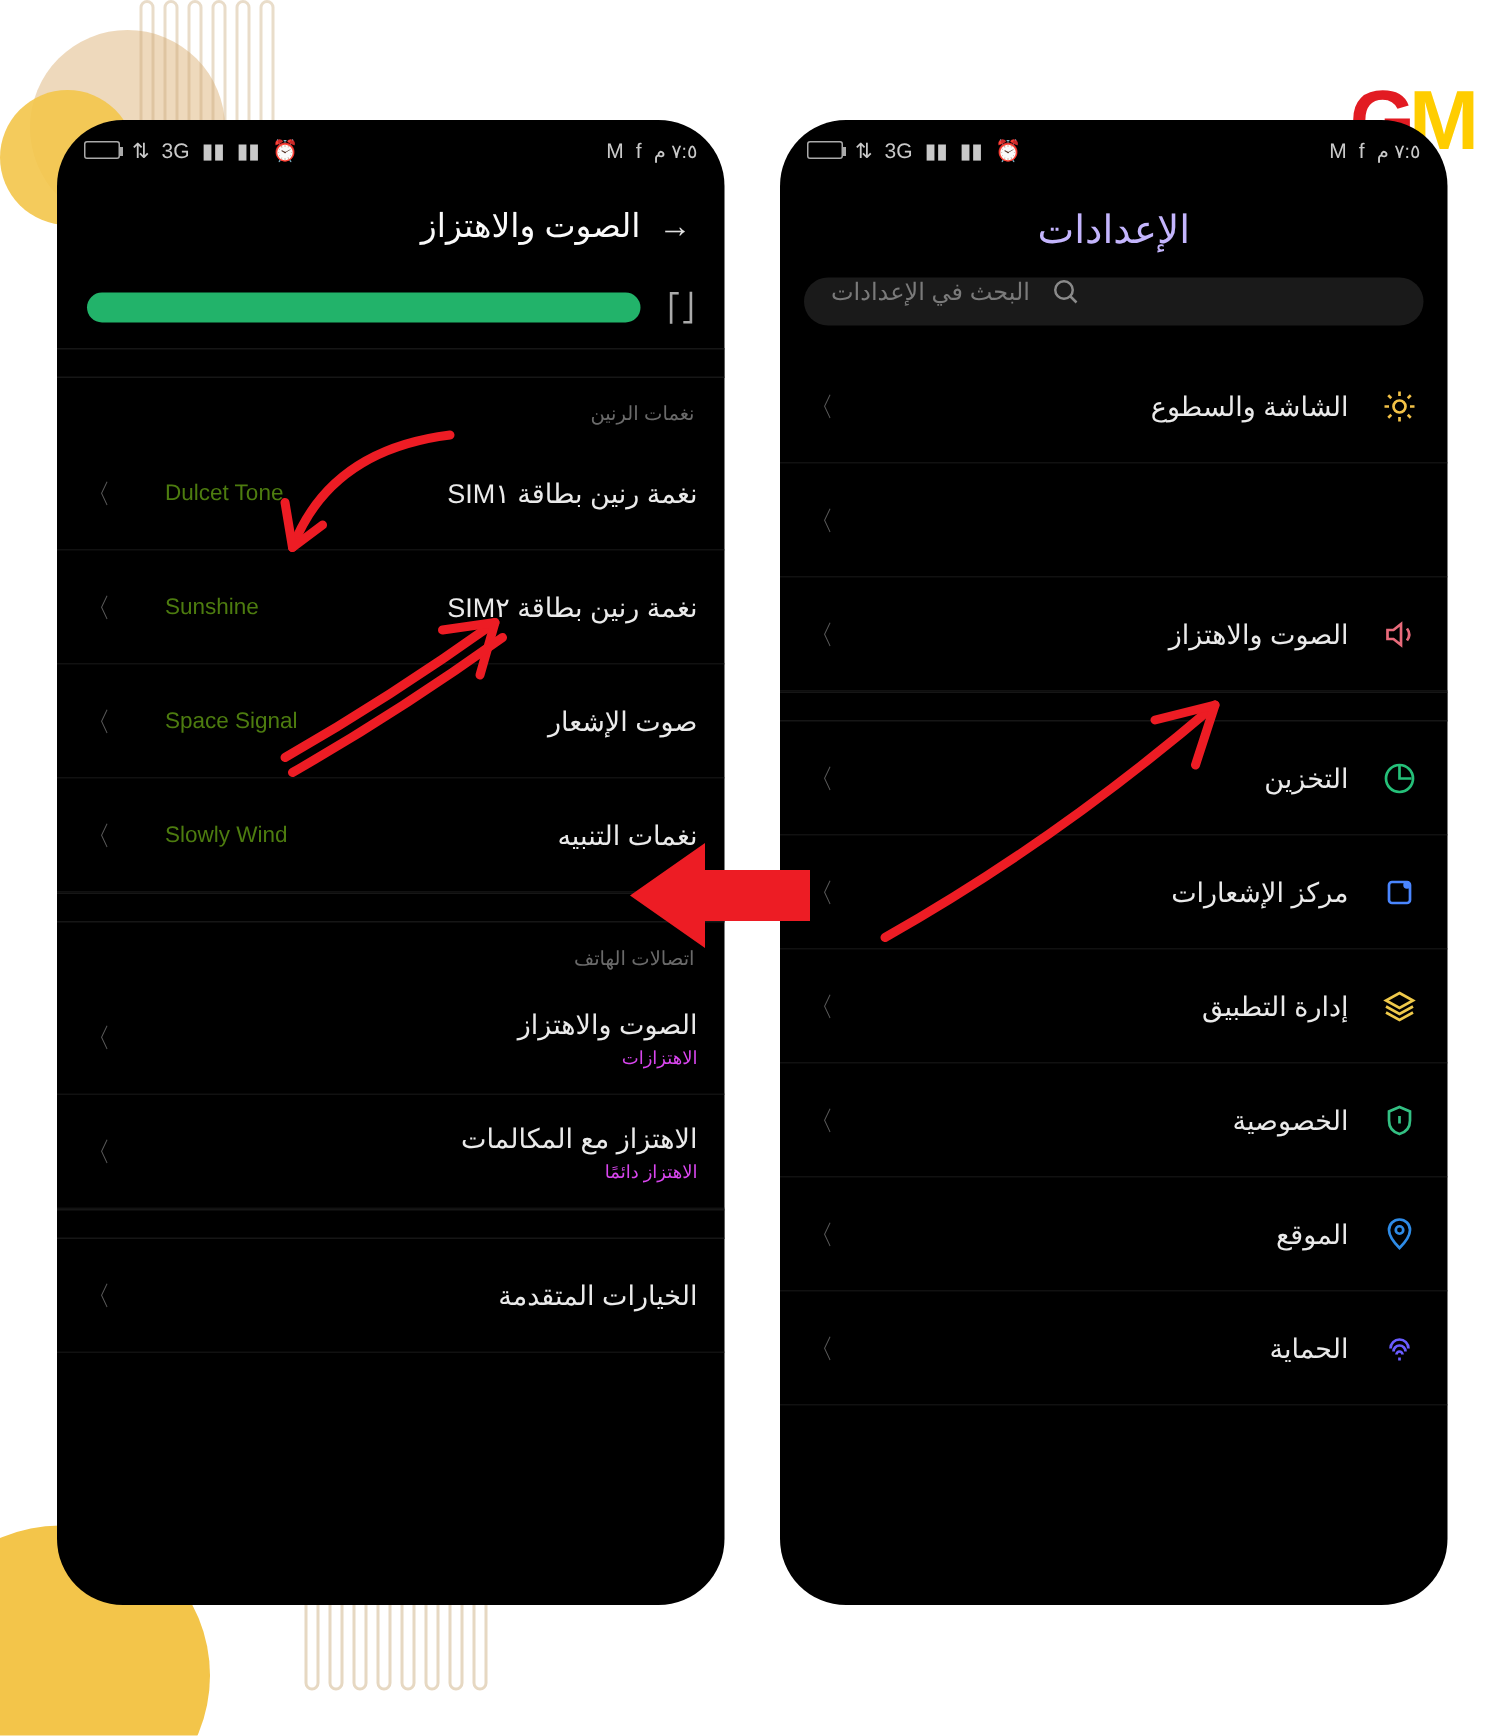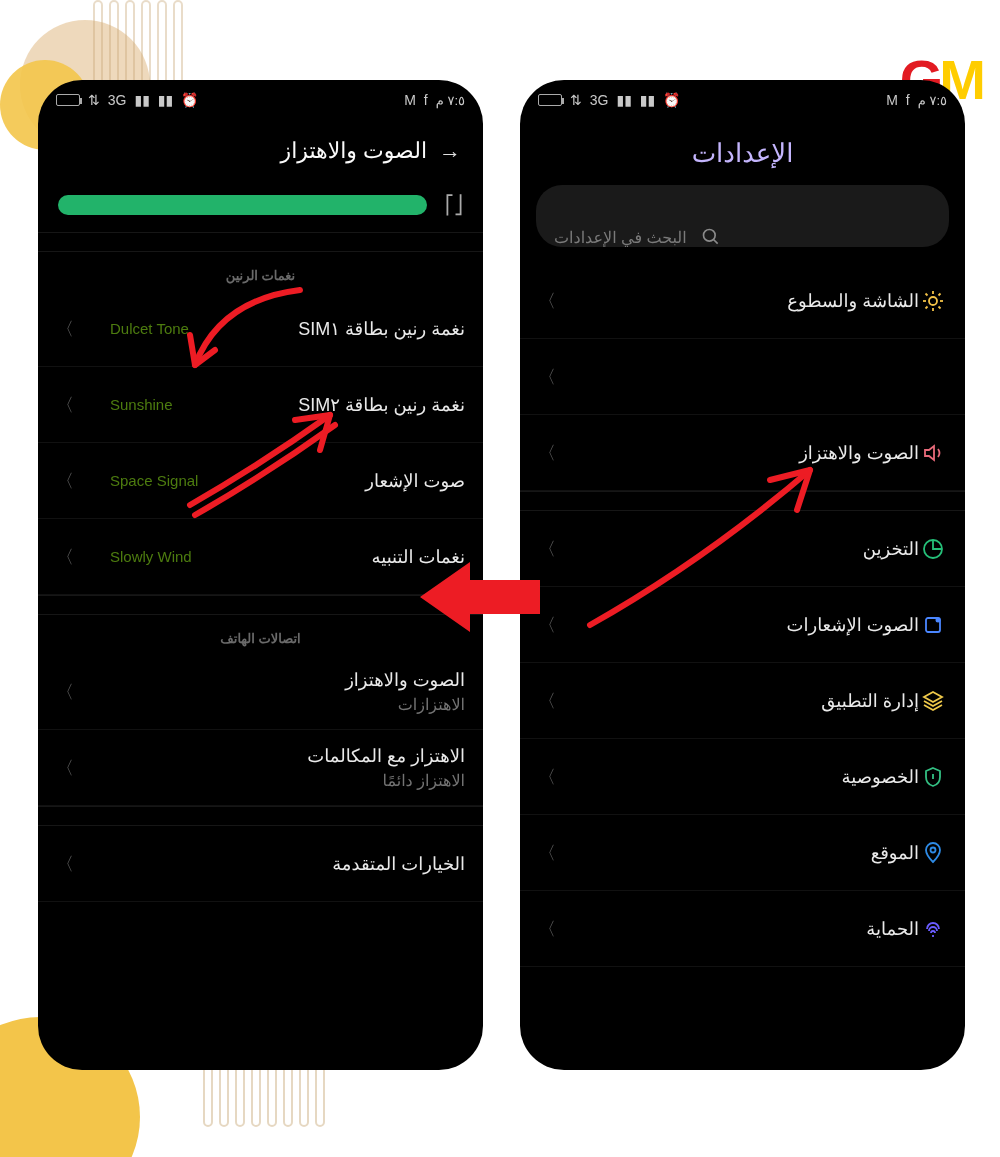--- a/index.html
+++ b/index.html
@@ -60,47 +60,46 @@
   }
   .page-title { font-size:22px; color:#fafafa; direction:rtl; }
   .back-arrow { font-size:22px; color:#e0e0e0; }
   .page-title-big {
     direction:rtl; text-align:center; font-size:26px; color:#c4b5fd;
     padding:18px 22px 16px;
   }
 
   .search-wrap { padding:0 16px 16px; }
   .search-bar {
-    background:#1a1a1a; border-radius:26px; height:62px;
-    display:flex; align-items:flex-end; justify-content:flex-end;
+    background:#1a1a1a; border-radius:26px; height:32px;
+    display:flex; align-items:flex-start; justify-content:flex-end;
     padding:0 18px; gap:14px; direction:rtl;
   }
   .search-bar span.ph { color:#7a7a7a; font-size:16px; }
   .search-bar svg { width:20px; height:20px; stroke:#8a8a8a; fill:none; stroke-width:2; }
 
   .settings-list { }
   .group-gap { height:20px; border-top:1px solid #161616; border-bottom:1px solid #161616; background:#000;}
   .row {
     display:flex; align-items:center; justify-content:space-between;
     padding:0 18px; height:76px;
     border-bottom:1px solid #111111;
   }
   .row .chev { color:#5a5a5a; font-size:18px; }
-  .row .right-side { display:flex; align-items:center; gap:0; direction:rtl; }
+  .row .right-side { display:flex; align-items:center; gap:20px; direction:rtl; }
   .row .label { font-size:18px; color:#eaeaea; direction:rtl; }
-  .row .sub { font-size:16px; color:#737373; direction:rtl; }
+  .row .sub { font-size:12px; color:#d946ef; direction:rtl; }
   .row .stack { display:flex; flex-direction:column; align-items:flex-end; gap:4px;}
   .row .val { color:#4d7c0f; font-size:15px; direction:ltr;margin-left:28px; }
   .icon-box { width:28px; height:28px; display:flex; align-items:center; justify-content:center; }
   .icon-box svg { width:24px; height:24px; fill:none; stroke-width:1.8; }
 
   .section-label {
-    direction:rtl; text-align:center; color:#6a6a6a; font-size:13px;
+    direction:rtl; text-align:right; color:#6a6a6a; font-size:13px;
     padding:16px 20px 8px;
-    font-weight:bold;
   }
 
   .slider-row { padding:16px 20px 16px; display:flex; align-items:center; gap:18px; }
   .slider-track { flex:1; height:20px; border-radius:10px; background:#22b36a; position:relative; }
   .haptic-icon { color:#aaa; font-size:18px; }
 
   .toggle {
     width:44px; height:26px; border-radius:14px; background:#1db964; position:relative;
   }
   .toggle::after {
@@ -221,21 +220,21 @@
 
     <div class="row">
       <span class="chev">〈</span>
       <div class="right-side">
         <div class="icon-box">
           <svg viewBox="0 0 24 24" style="stroke:#4a86ff">
               <rect x="5" y="5" width="14" height="14" rx="2"></rect>
               <circle cx="17" cy="7" r="2.5" style="fill:#4a86ff;stroke:none"></circle>
             </svg>
         </div>
-        <span class="label">الصوت الإشعارات</span>
+        <span class="label">مركز الإشعارات</span>
       </div>
     </div>
 
     <div class="row">
       <span class="chev">〈</span>
       <div class="right-side">
         <div class="icon-box">
           <svg viewBox="0 0 24 24" style="stroke:#efc94a">
               <path d="M12 3 L21 8 L12 13 L3 8 Z"></path>
               <path d="M3 12 L12 17 L21 12"></path>

